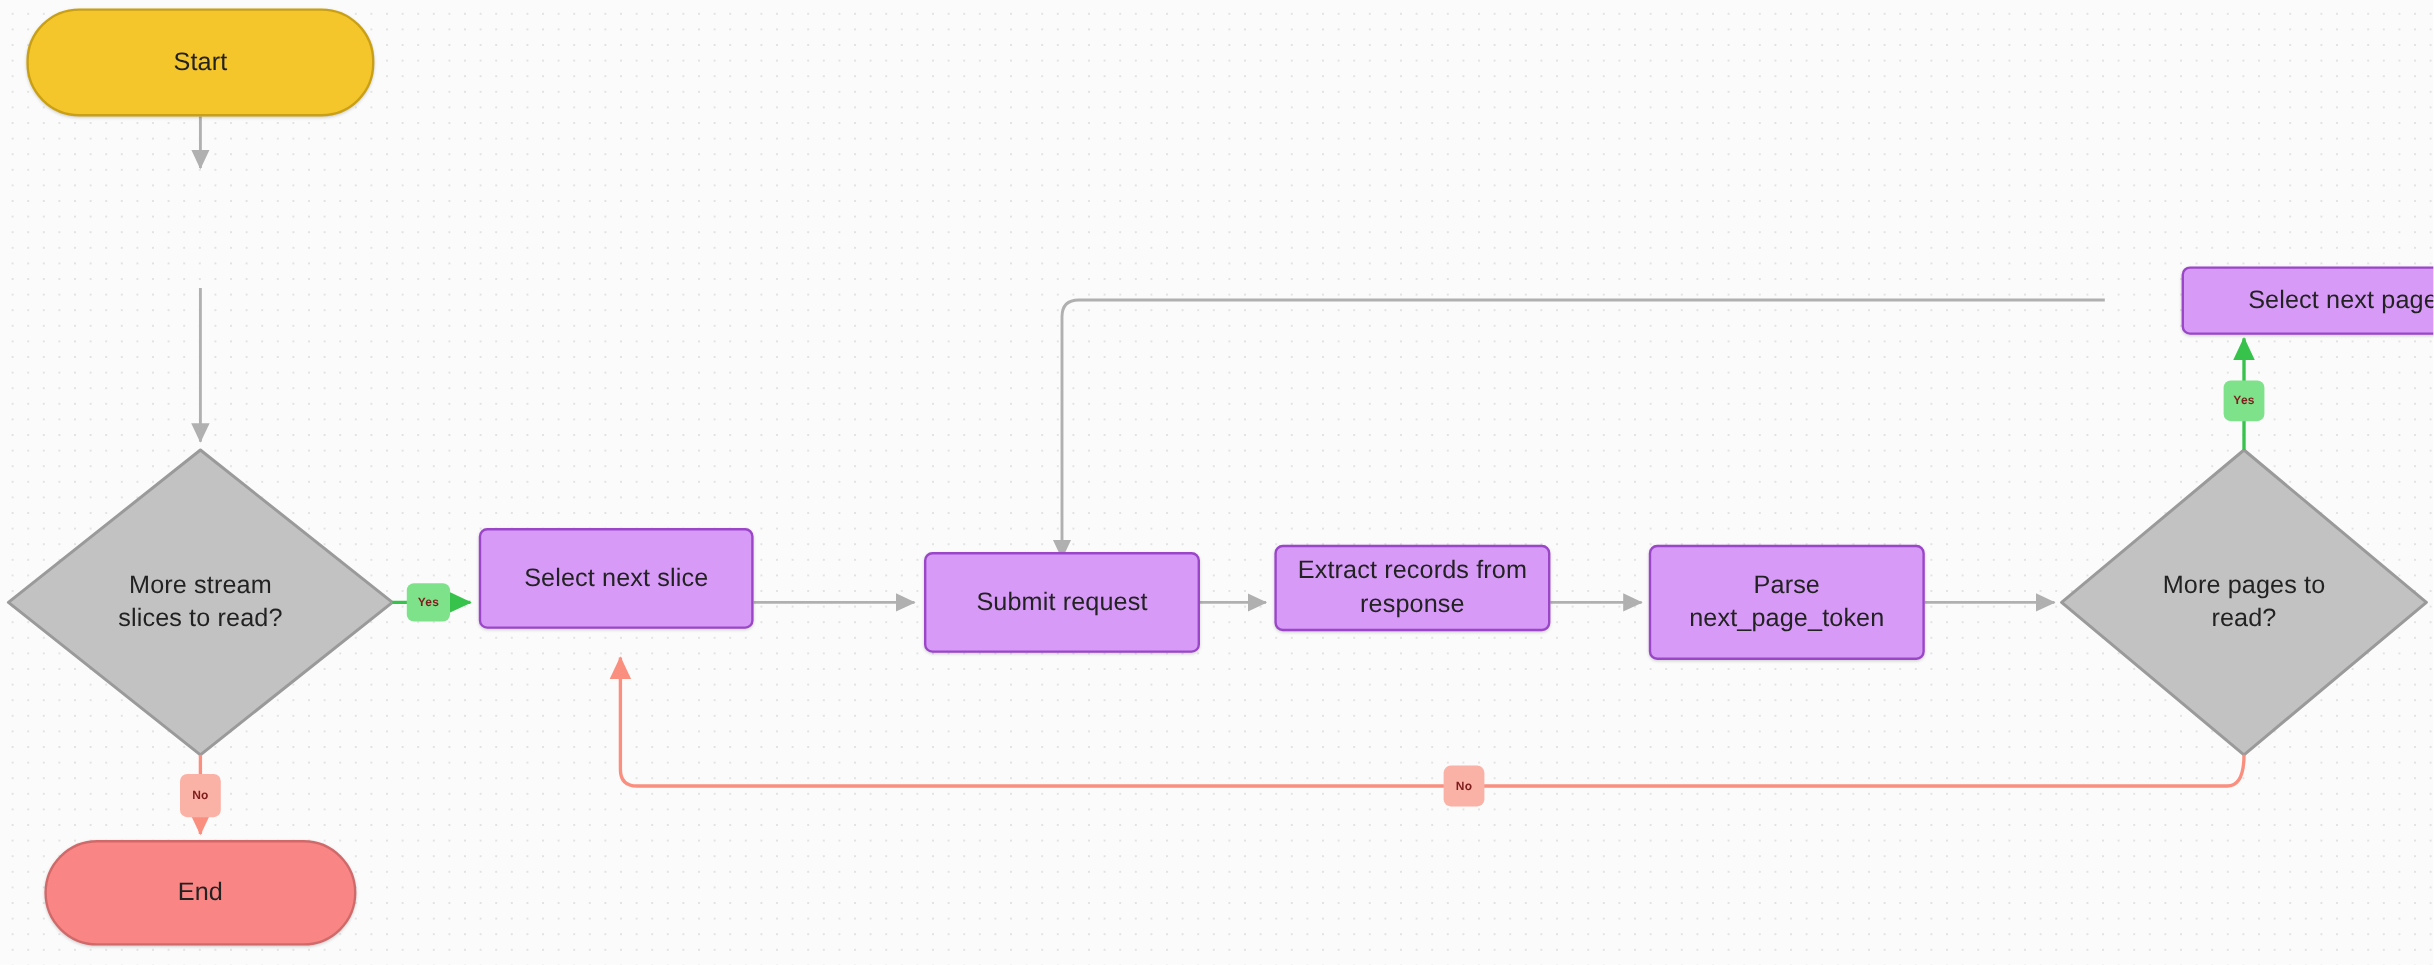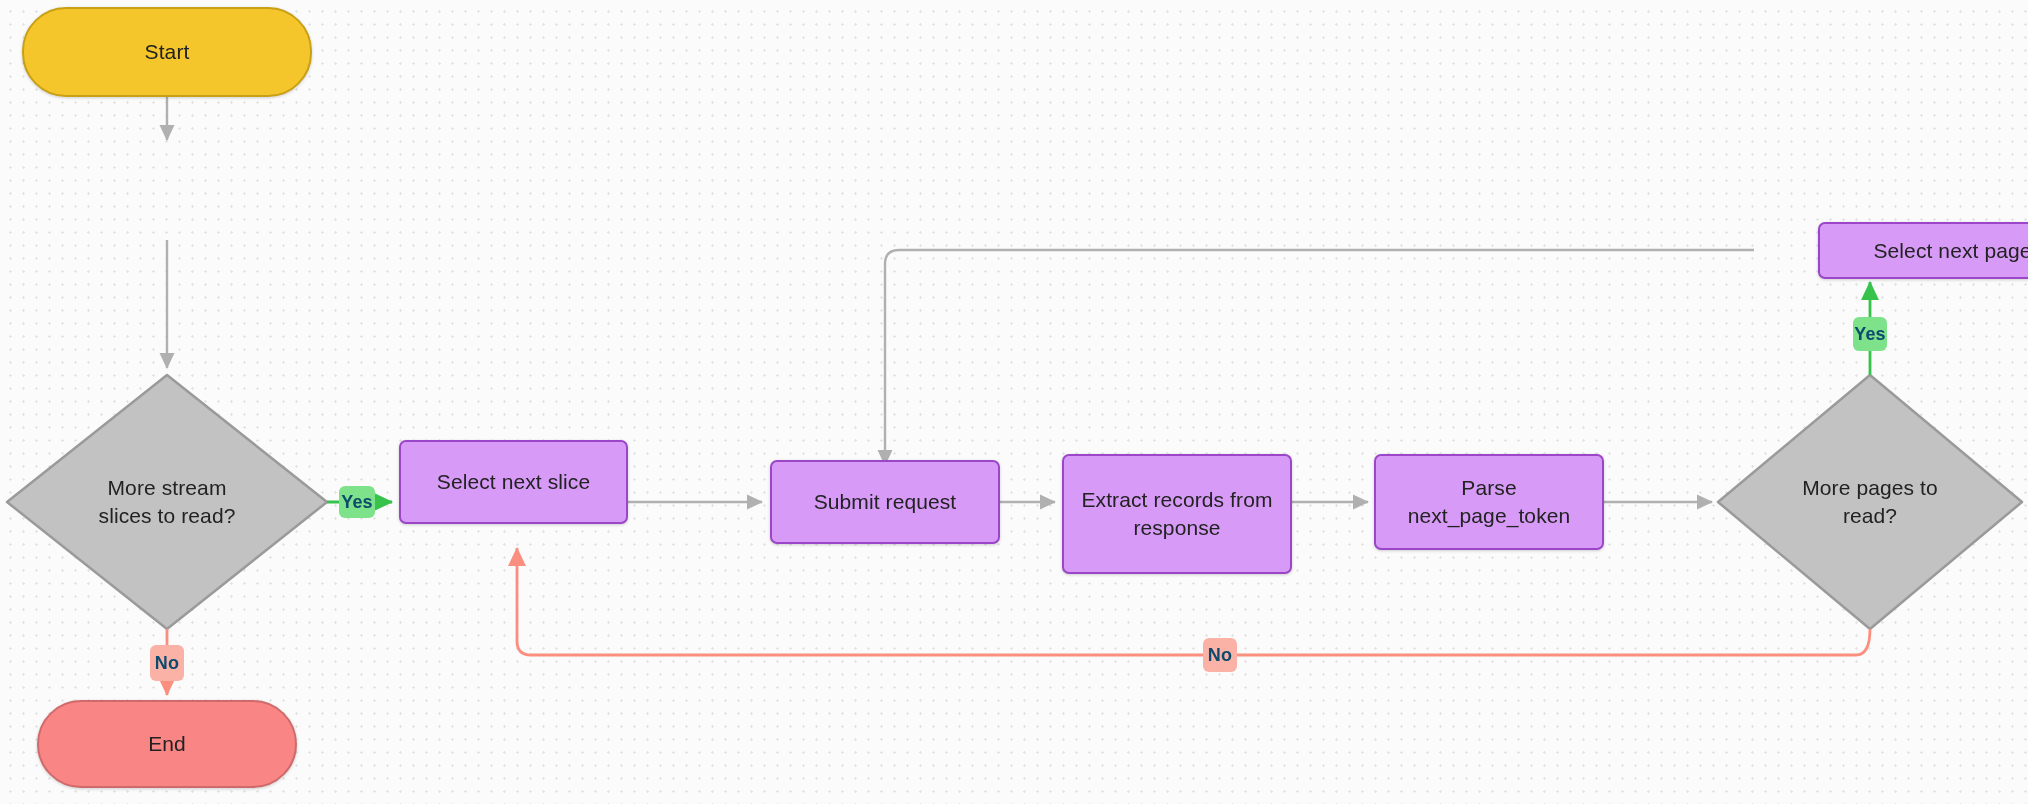--- a/index.html
+++ b/index.html
@@ -61,23 +61,23 @@
     position: relative;
     z-index: 2;
   }
   .edge-label {
     position: absolute;
     box-sizing: border-box;
     display: flex;
     align-items: center;
     justify-content: center;
     border-radius: 6px;
-    font-size: 18px;
+    font-size: 10px;
     font-weight: bold;
-    color: #0c4a6e;
+    color: #7f1d1d;
     letter-spacing: 0.2px;
   }
   .edge-label.yes { background: #7ee28a; }
   .edge-label.no  { background: #fbb2a6; text-align: center; }
 </style>
 </head>
 <body>
 
 <div id="canvas">
 
@@ -136,21 +136,21 @@
   </div>
 
   <div class="node process" style="left:399px; top:440px; width:229px; height:84px; background:#d79af7;">
     <span class="node-text">Select next slice</span>
   </div>
 
   <div class="node process" style="left:770px; top:460px; width:230px; height:84px; background:#d79af7;">
     <span class="node-text">Submit request</span>
   </div>
 
-  <div class="node process" style="left:1062px; top:454px; width:230px; height:120px; background:#d79af7;">
+  <div class="node process" style="left:1062px; top:454px; width:230px; height:72px; background:#d79af7;">
     <span class="node-text">Extract records from
 response</span>
   </div>
 
   <div class="node process" style="left:1374px; top:454px; width:230px; height:96px; background:#d79af7;">
     <span class="node-text">Parse
 next_page_token</span>
   </div>
 
   <div class="node decision" style="left:1718px; top:375px; width:304px; height:254px;">

